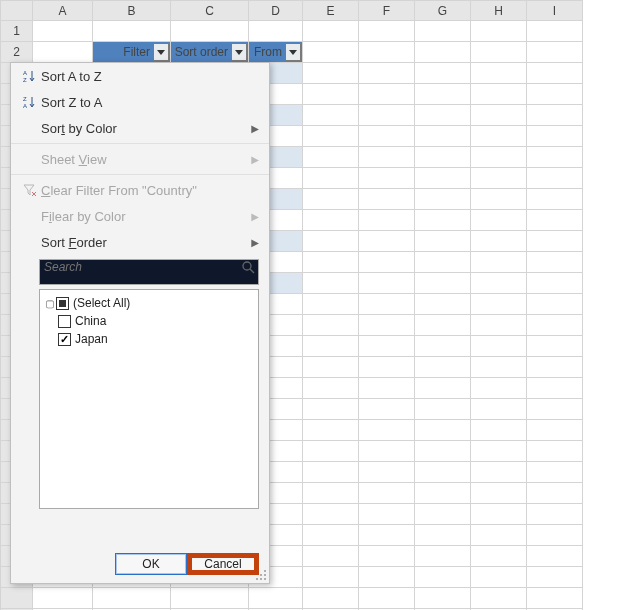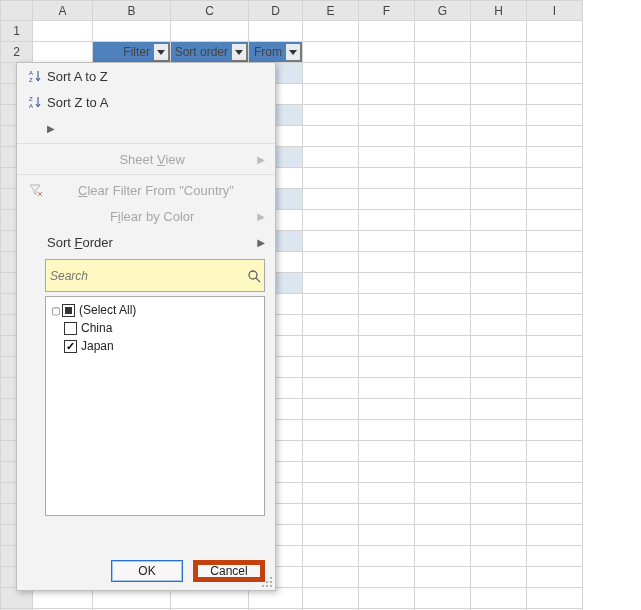--- a/index.html
+++ b/index.html
@@ -65,21 +65,21 @@
   
   .col-A { width: 60px; }
   .col-B { width: 78px; }
   .col-C { width: 78px; }
   .col-D { width: 54px; }
   .col-std { width: 56px; }
 
   
   .popup {
     position: absolute;
-    left: 16px;
+    left: 10px;
     top: 62px;
     width: 260px;
     background: #f3f3f3;
     border: 1px solid #bfbfbf;
     box-shadow: 2px 2px 6px rgba(0,0,0,.25);
     padding-bottom: 8px;
     font-size: 13px;
     z-index: 10;
   }
   .menu-item {
@@ -94,32 +94,32 @@
     width: 22px;
     display: flex;
     justify-content: center;
     align-items: center;
   }
   .menu-item .mlabel { flex: 1; }
   .menu-item .subarrow {
     color: #666;
     font-size: 10px;
   }
-  .menu-item.disabled { color: #a7a7a7; text-align: center; }
+  .menu-item.disabled { color: #a7a7a7; }
   .menu-item.disabled .subarrow { color: #bbb; }
   .menu-sep { height: 1px; background: #e0e0e0; margin: 2px 0; }
   .menu-item .und { text-decoration: underline; }
 
   .search-wrap {
     margin: 4px 10px 4px 28px;
     display: flex;
-    align-items: center;
+    align-items: flex-start;
     border: 1px solid #a9a9a9;
-    background: #fef9c3;
-    height: 33px;
+    background: #0f172a;
+    height: 26px;
   }
   .search-wrap input {
     flex: 1;
     border: none;
     outline: none;
     font-size: 12px;
     padding: 0 4px;
     font-style: italic;
     color: #888;
     background: transparent;
@@ -163,21 +163,20 @@
     font-size: 10px;
     line-height: 1;
   }
   .chk.indet { background: #fff; }
   .chk.indet::after { content:""; width:7px; height:7px; background:#333; }
   .chk.checked::after { content:"✓"; color:#000; font-weight:bold; font-size:11px; }
 
   .btn-row {
     display: flex;
     justify-content: flex-end;
-    gap: 10px;
     padding: 4px 10px 0 10px;
     margin-top: 40px;
   }
   .btn {
     width: 72px;
     height: 22px;
     border: 5px solid #c2410c;
     background: #f7f7f7;
     font-size: 12px;
     display: flex;
@@ -604,20 +603,21 @@
           <text x="0" y="6" font-size="6" fill="#294e86">Z</text>
           <text x="0" y="13" font-size="6" fill="#294e86">A</text>
           <path d="M9 2 V11 M7 9 L9 12 L11 9" stroke="#294e86" fill="none" stroke-width="1"></path>
         </svg>
     </span>
     <span class="mlabel">Sort Z to A</span>
   </div>
 
   <div class="menu-item">
     <span class="micon"></span>
+    <span class="mlabel"><span>Sor</span><span class="und">t</span><span> by Color</span></span>
     <span class="subarrow">▶</span>
   </div>
 
   <div class="menu-sep"></div>
 
   <div class="menu-item disabled">
     <span class="micon"></span>
     <span class="mlabel"><span>Sheet </span><span class="und">V</span><span>iew</span></span>
     <span class="subarrow">▶</span>
   </div>

